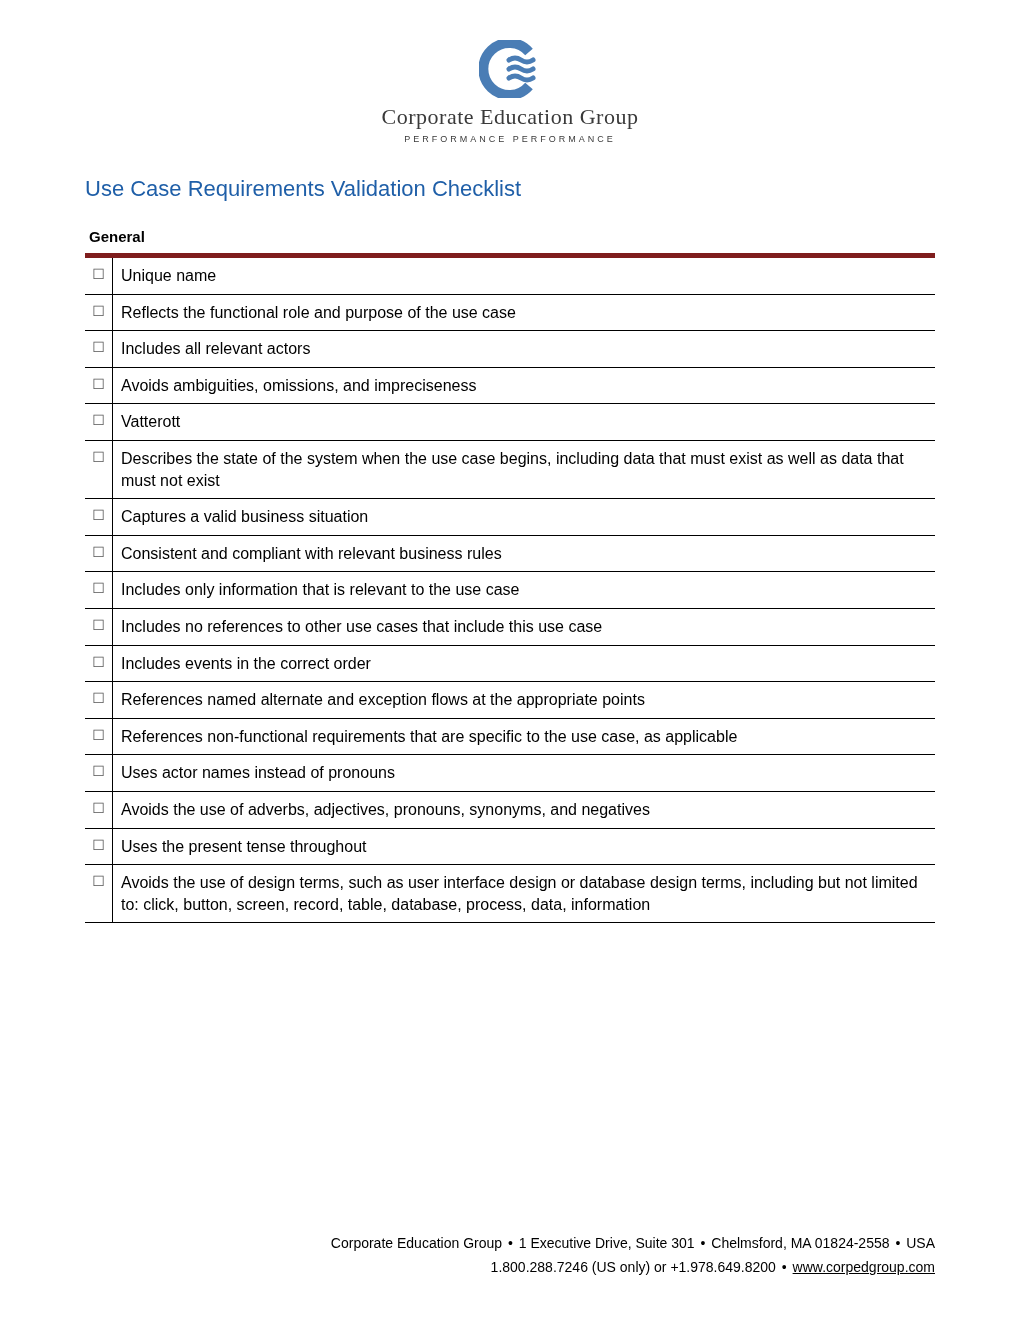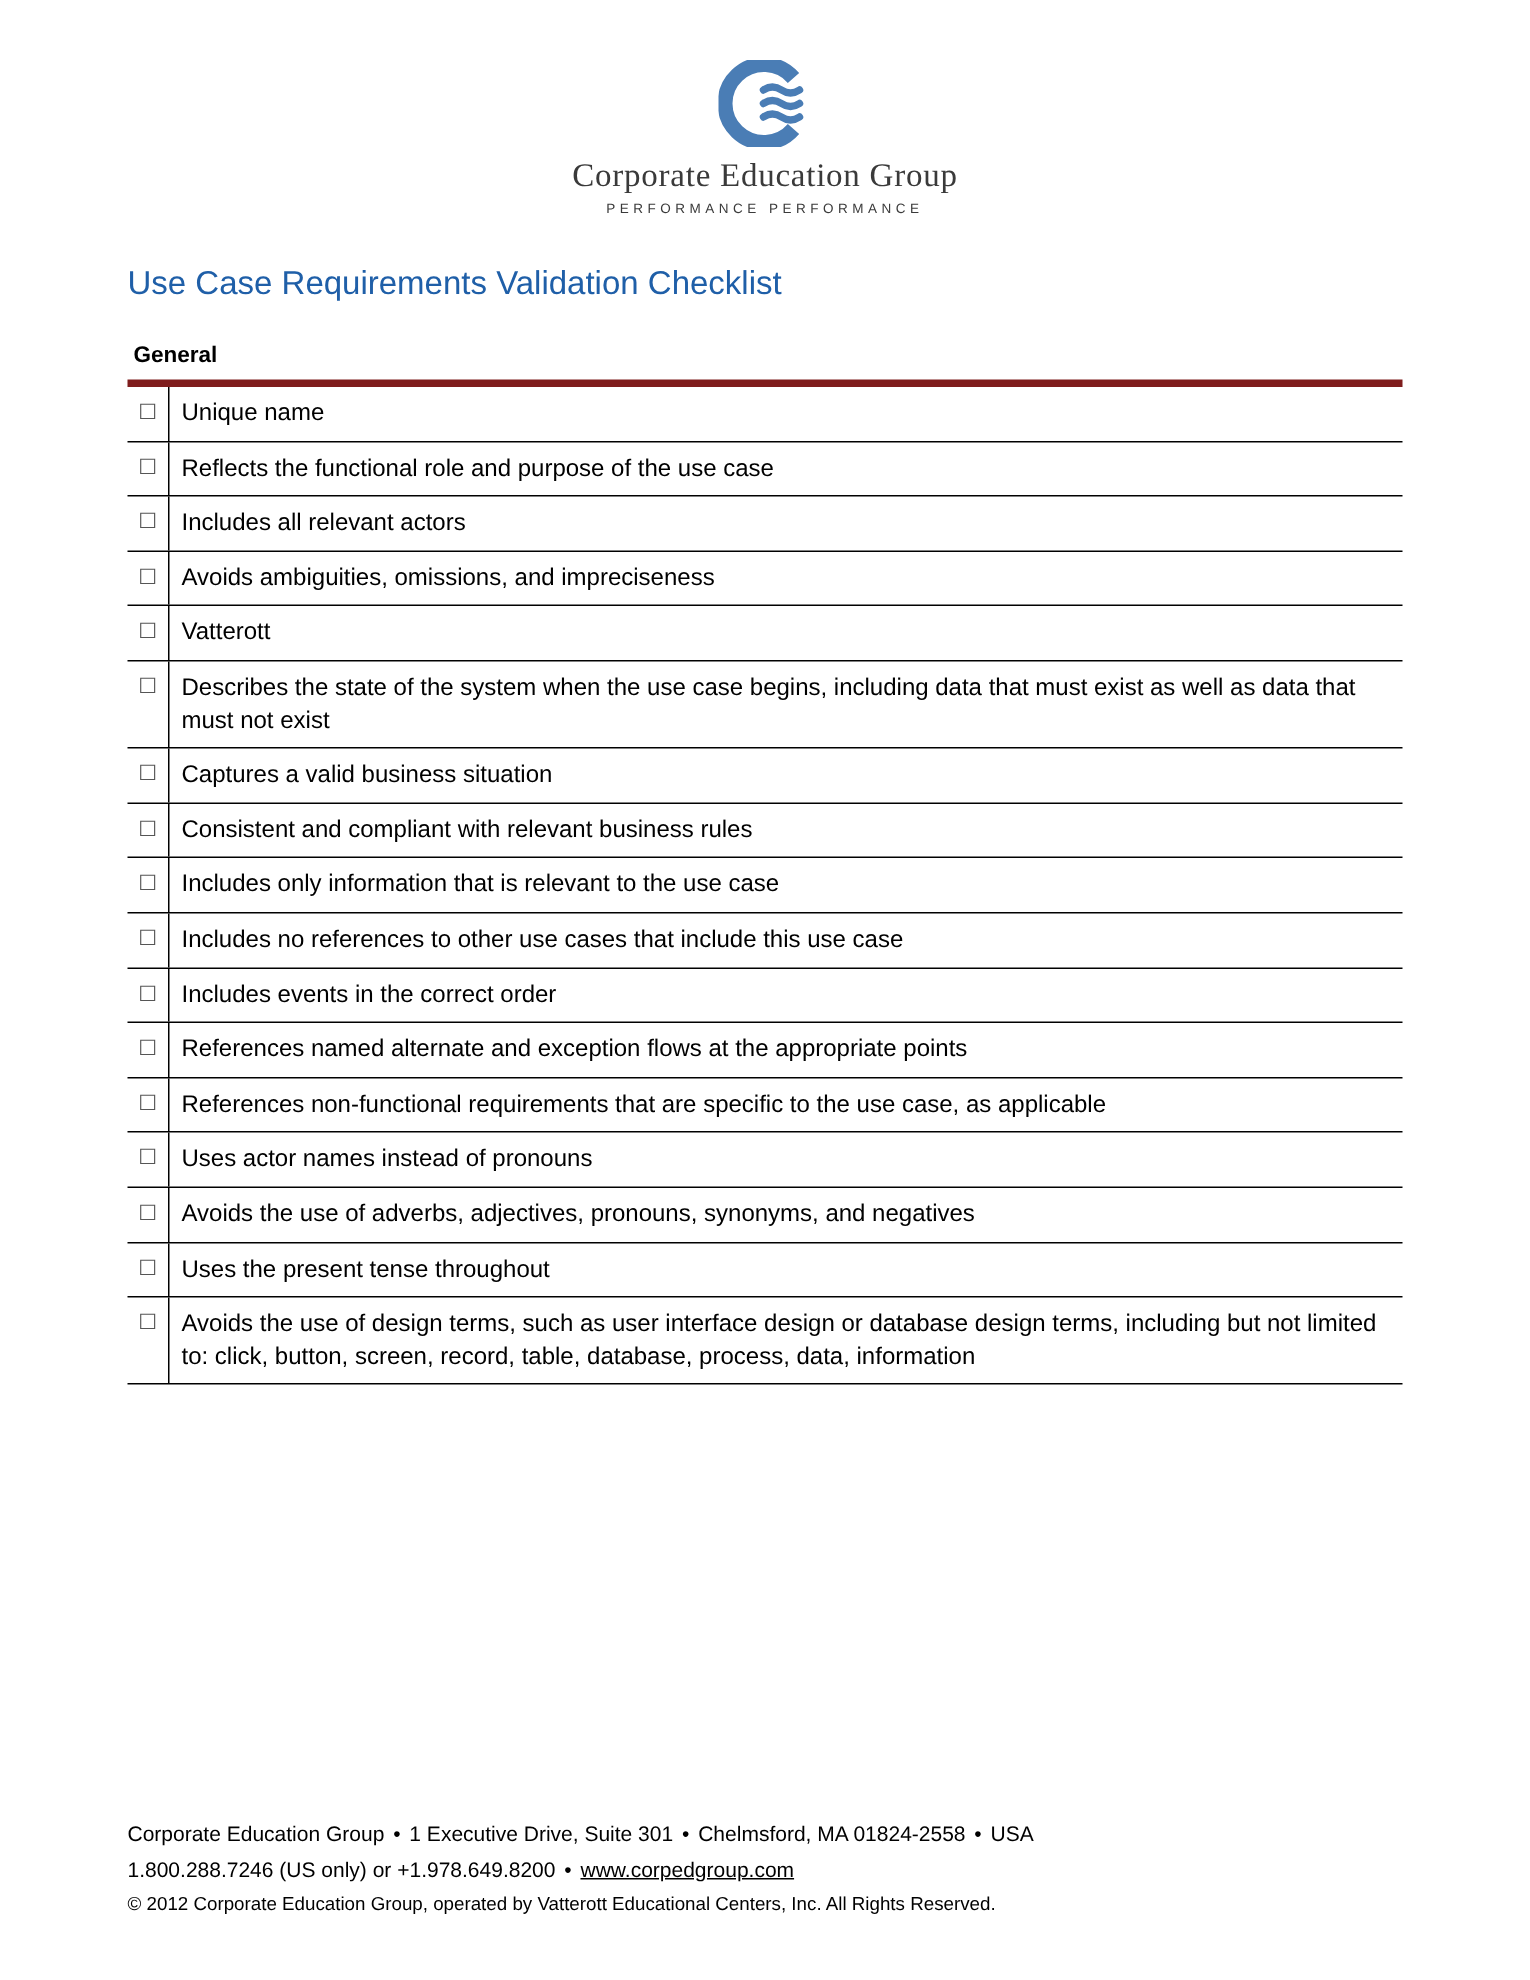--- a/index.html
+++ b/index.html
@@ -64,21 +64,21 @@
     }
     .text-cell {
       flex: 1;
       padding: 7px 8px 7px 8px;
       font-size: 16px;
       line-height: 1.35;
     }
     .content { flex: 0 0 auto; }
     .spacer { flex: 1; }
     .footer {
-      text-align: left;
+      text-align: right;
       font-size: 14px;
       line-height: 1.7;
       padding-bottom: 10px;
     }
     .footer a {
       color: #000000;
       text-decoration: underline;
     }
     .footer .copyright {
       font-size: 12.5px;
@@ -177,14 +177,13 @@
 
 <div class="spacer"></div>
 
 <div class="footer">
   <div>
     <span>Corporate Education Group</span><span class="sep"> • </span><span>1 Executive Drive, Suite 301</span><span class="sep"> • </span><span>Chelmsford, MA 01824-2558</span><span class="sep"> • </span><span>USA</span>
   </div>
   <div>
     <span>1.800.288.7246 (US only)</span><span> or </span><span>+1.978.649.8200</span><span class="sep"> • </span><a href="#">www.corpedgroup.com</a>
   </div>
-  <div class="copyright">© 2012 Corporate Education Group, operated by Vatterott Educational Centers, Inc. All Rights Reserved.</div>
 </div>
 
 </body></html>

